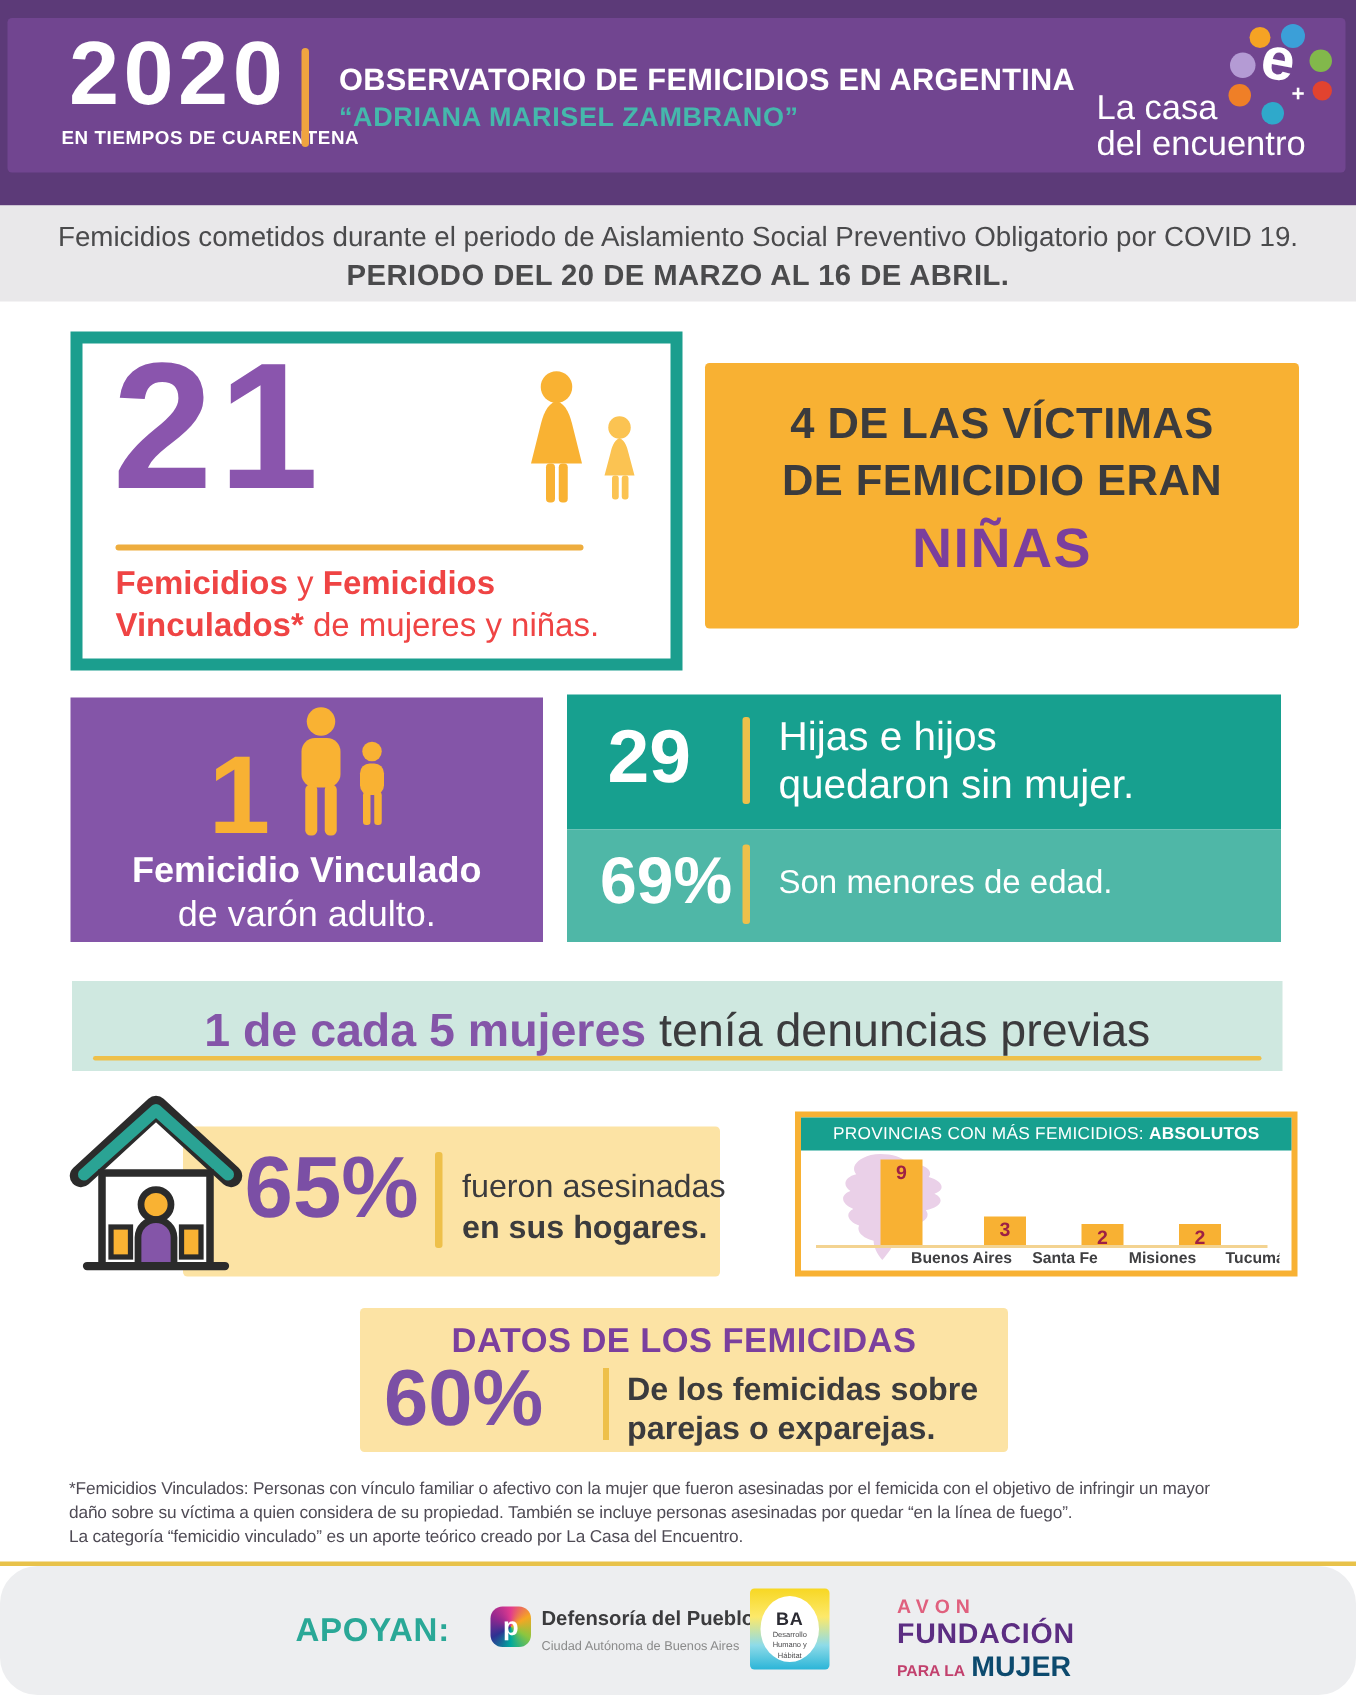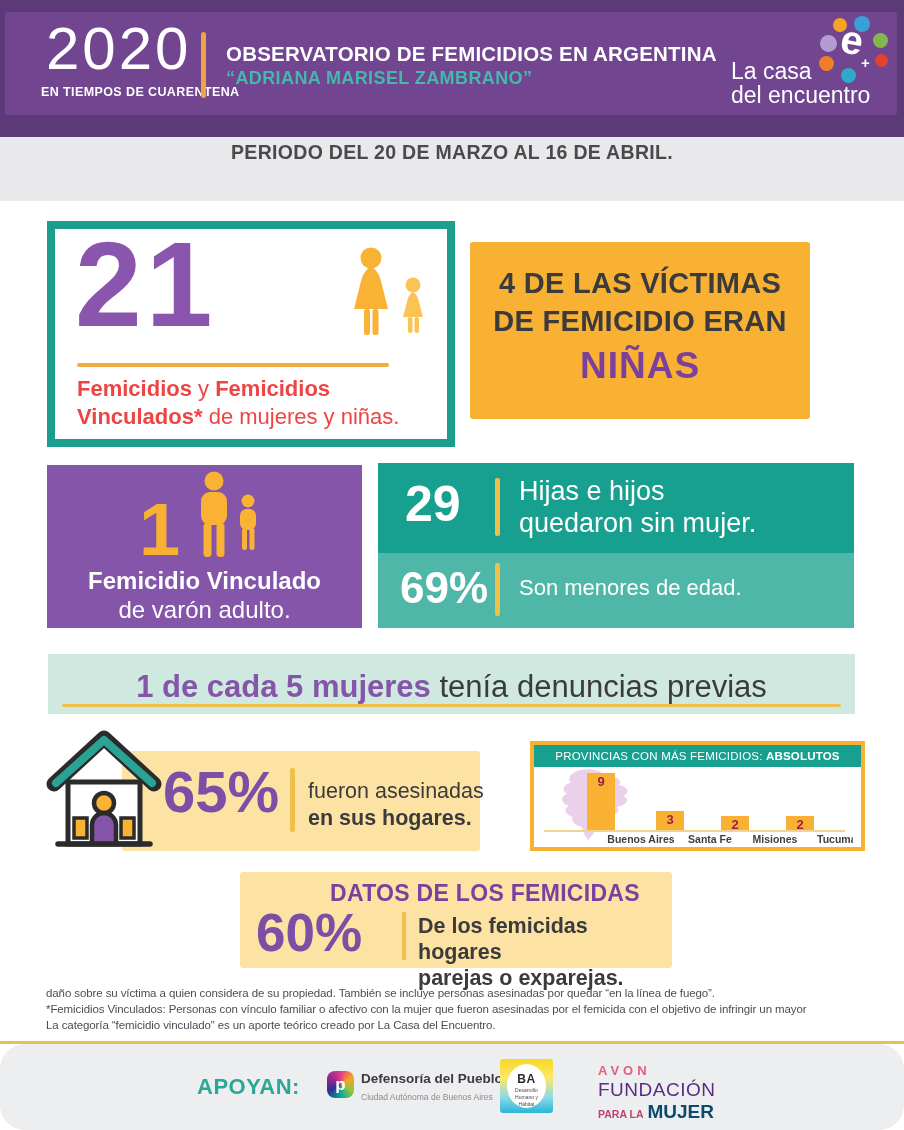--- a/index.html
+++ b/index.html
@@ -3,21 +3,21 @@
 <meta charset="utf-8">
 <style>
   html,body{margin:0;padding:0;background:#fff;}
   .canvas{position:relative;width:904px;height:1130px;background:#fff;overflow:hidden;
           font-family:"Liberation Sans",sans-serif;}
   .b{font-weight:bold;}
 
   
   .hdr{position:absolute;left:0;top:0;width:904px;height:137px;background:#5c3a78;}
   .hdr-band{position:absolute;left:5px;right:7px;top:12px;height:103px;background:#714590;border-radius:3px;}
-  .year{position:absolute;left:46px;top:14px;font-size:60px;font-weight:normal;color:#fff;letter-spacing:3px;}
+  .year{position:absolute;left:46px;top:14px;font-size:60px;font-weight:bold;color:#fff;letter-spacing:3px;}
   .tagline{position:absolute;left:41px;top:85px;font-size:12.5px;font-weight:bold;color:#fff;letter-spacing:.4px;}
   .vline{position:absolute;left:201px;top:32px;width:5px;height:66px;background:#f0a440;border-radius:3px;}
   .org1{position:absolute;left:226px;top:42px;font-size:20.5px;font-weight:bold;color:#fff;letter-spacing:.2px;}
   .org2{position:absolute;left:226px;top:68px;font-size:18px;font-weight:bold;color:#45b8ac;letter-spacing:.4px;}
   .logo-text1{position:absolute;left:731px;top:58px;font-size:23px;color:#fff;}
   .logo-text2{position:absolute;left:731px;top:82px;font-size:23px;color:#fff;}
   .dots{position:absolute;left:817px;top:16px;width:80px;height:70px;}
   .dot{position:absolute;border-radius:50%;}
   .d1{left:16px;top:2px;width:14px;height:14px;background:#f5a324;}
   .d2{left:37px;top:0;width:16px;height:16px;background:#3b9fd8;}
@@ -35,21 +35,21 @@
   .intro-l2{margin-top:4px;font-size:19.5px;font-weight:bold;letter-spacing:.3px;}
 
   
   .box21{position:absolute;left:47px;top:221px;width:392px;height:210px;background:#fff;border:8px solid #1b9e8e;}
   .num21{position:absolute;left:20px;top:-14px;font-size:120px;font-weight:bold;color:#8a55ad;letter-spacing:4px;}
   .icon-mother{position:absolute;right:12px;top:18px;}
   .rule21{position:absolute;left:22px;top:134px;width:312px;height:4px;background:#eead3e;border-radius:2px;}
   .label21{position:absolute;left:22px;top:146px;width:365px;font-size:22px;color:#ef4444;line-height:1.25;}
 
   
-  .boxGirls{position:absolute;left:470px;top:242px;width:340px;height:177px;background:#f8b133;border-radius:3px;text-align:center;}
+  .boxGirls{position:absolute;left:470px;top:242px;width:396px;height:177px;background:#f8b133;border-radius:3px;text-align:center;}
   .g1{margin-top:25px;font-size:29px;font-weight:bold;color:#3b3b3d;letter-spacing:.3px;}
   .g2{margin-top:5px;font-size:29px;font-weight:bold;color:#3b3b3d;letter-spacing:.3px;}
   .g3{margin-top:7px;font-size:37px;font-weight:bold;color:#7b3f9d;letter-spacing:1px;}
 
   
   .boxLinked{position:absolute;left:47px;top:465px;width:315px;height:163px;background:#8455a8;}
   .num1{position:absolute;left:92px;top:22px;font-size:74px;font-weight:bold;color:#f8b133;}
   .icon-man{position:absolute;left:147px;top:6px;}
   .linked-text{position:absolute;left:0;top:102px;width:100%;text-align:center;color:#fff;font-size:24px;line-height:1.2;}
 
@@ -83,21 +83,21 @@
   .chartHdr{position:absolute;left:0;top:0;width:100%;height:22px;background:#17a08f;color:#fff;text-align:center;font-size:11.5px;line-height:22px;letter-spacing:.2px;}
   .chartBody{position:absolute;left:0;top:22px;width:319px;height:76px;overflow:hidden;}
   .map{position:absolute;left:4px;top:2px;}
   .baseline{position:absolute;left:10px;right:8px;top:63px;height:2px;background:#f3d391;}
   .bar{position:absolute;width:28px;background:#f8b133;}
   .bar-num{text-align:center;font-size:13px;font-weight:bold;color:#9e2044;margin-top:1px;}
   .bar-label{position:absolute;top:66px;width:80px;text-align:center;font-size:10.5px;font-weight:bold;color:#3f3f41;white-space:nowrap;margin-left:40px;}
 
   
   .boxF{position:absolute;left:240px;top:872px;width:432px;height:96px;background:#fce3a4;border-radius:3px;}
-  .fTitle{position:absolute;top:8px;width:100%;text-align:center;font-size:23px;font-weight:bold;color:#7b3f9d;letter-spacing:.3px;padding-left:29px;}
+  .fTitle{position:absolute;top:8px;width:100%;text-align:center;font-size:23px;font-weight:bold;color:#7b3f9d;letter-spacing:.3px;}
   .v60{position:absolute;left:16px;top:30px;font-size:53px;font-weight:bold;color:#7b4fa5;}
   .div60{position:absolute;left:162px;top:40px;width:4px;height:48px;background:#eec04a;}
   .t60{position:absolute;left:178px;top:42px;font-size:21.5px;font-weight:bold;color:#3b3b3d;line-height:1.2;}
   .t60 span{display:block;}
 
   
   .footnote{position:absolute;left:46px;top:985px;width:835px;font-size:11.5px;color:#4f4b55;line-height:1.4;letter-spacing:-.1px;}
   .footnote span{display:block;white-space:nowrap;}
 
   .yline{position:absolute;left:0;top:1041px;width:904px;height:3px;background:#e8c24a;}
@@ -110,21 +110,21 @@
            display:flex;align-items:center;justify-content:center;color:#fff;font-weight:bold;font-size:17px;}
   .defText1{position:absolute;left:361px;top:27px;font-size:13.5px;font-weight:bold;color:#3b3b3d;}
   .defText2{position:absolute;left:361px;top:48px;font-size:8.5px;color:#8a8a8a;}
   .baLogo{position:absolute;left:500px;top:15px;width:53px;height:54px;border-radius:3px;
           background:linear-gradient(180deg,#f7d723 0%,#fde96a 35%,#8edbe8 70%,#2bb5d8 100%);}
   .baOval{position:absolute;left:7px;top:5px;width:39px;height:44px;border-radius:50%;background:#fff;text-align:center;}
   .baAcr{margin-top:8px;font-size:12px;font-weight:bold;color:#2b2b33;letter-spacing:.5px;}
   .baSub{font-size:5px;color:#4a4a4c;margin-top:1px;line-height:1.4;}
   .avon{position:absolute;left:598px;top:19px;}
   .avBrand{font-size:13px;letter-spacing:4px;color:#e0607e;font-weight:bold;}
-  .avL1{font-size:19px;font-weight:normal;color:#5c2d82;letter-spacing:.5px;margin-top:1px;}
+  .avL1{font-size:19px;font-weight:bold;color:#5c2d82;letter-spacing:.5px;margin-top:1px;}
   .avParala{font-size:10.5px;font-weight:bold;color:#c2406d;margin-right:4px;}
   .avMujer{font-size:19px;font-weight:bold;color:#0c4a6e;}
 </style>
 </head>
 <body>
 
 <div class="canvas">
 
   <div class="hdr">
     <div class="hdr-band"></div>
@@ -142,20 +142,21 @@
       <div class="dot d4"></div>
       <div class="dot d5"></div>
       <div class="dot d6"></div>
       <div class="dot d7"></div>
       <div class="logo-e">e</div>
       <div class="logo-cross">+</div>
     </div>
   </div>
 
   <div class="intro">
+    <div class="intro-l1">Femicidios cometidos durante el periodo de Aislamiento Social Preventivo Obligatorio por COVID 19.</div>
     <div class="intro-l2">PERIODO DEL 20 DE MARZO AL 16 DE ABRIL.</div>
   </div>
 
   <div class="box21">
     <div class="num21">21</div>
     <svg class="icon-mother" width="90" height="105" viewBox="0 0 90 105">
       <circle cx="26" cy="11" r="10.5" fill="#f9b233"></circle>
       <path d="M26,20 C33,23 35,30 37,38 L43,62 L9,62 L15,38 C17,30 19,23 26,20 Z" fill="#f9b233"></path>
       <rect x="19" y="62" width="6" height="26" rx="2.5" fill="#f9b233"></rect>
       <rect x="27.5" y="62" width="6" height="26" rx="2.5" fill="#f9b233"></rect>
@@ -264,28 +265,28 @@
           <div class="bar-label" style="left: 226px;">Tucumán</div>
         </div>
     </div>
   </div>
 
   <div class="boxF">
     <div class="fTitle">DATOS DE LOS FEMICIDAS</div>
     <div class="v60">60%</div>
     <div class="div60"></div>
     <div class="t60">
-      <span>De los femicidas hogares</span>
+      <span>De los femicidas sobre</span>
       <span>parejas o exparejas.</span>
     </div>
   </div>
 
   <div class="footnote">
+    <span>*Femicidios Vinculados: Personas con vínculo familiar o afectivo con la mujer que fueron asesinadas por el femicida con el objetivo de infringir un mayor</span>
     <span>daño sobre su víctima a quien considera de su propiedad. También se incluye personas asesinadas por quedar “en la línea de fuego”.</span>
-    <span>*Femicidios Vinculados: Personas con vínculo familiar o afectivo con la mujer que fueron asesinadas por el femicida con el objetivo de infringir un mayor</span>
     <span>La categoría “femicidio vinculado” es un aporte teórico creado por La Casa del Encuentro.</span>
   </div>
 
   <div class="yline"></div>
 
   <div class="footer">
     <div class="apoyan">APOYAN:</div>
     <div class="defLogo">
         <span>p</span>
       </div>

